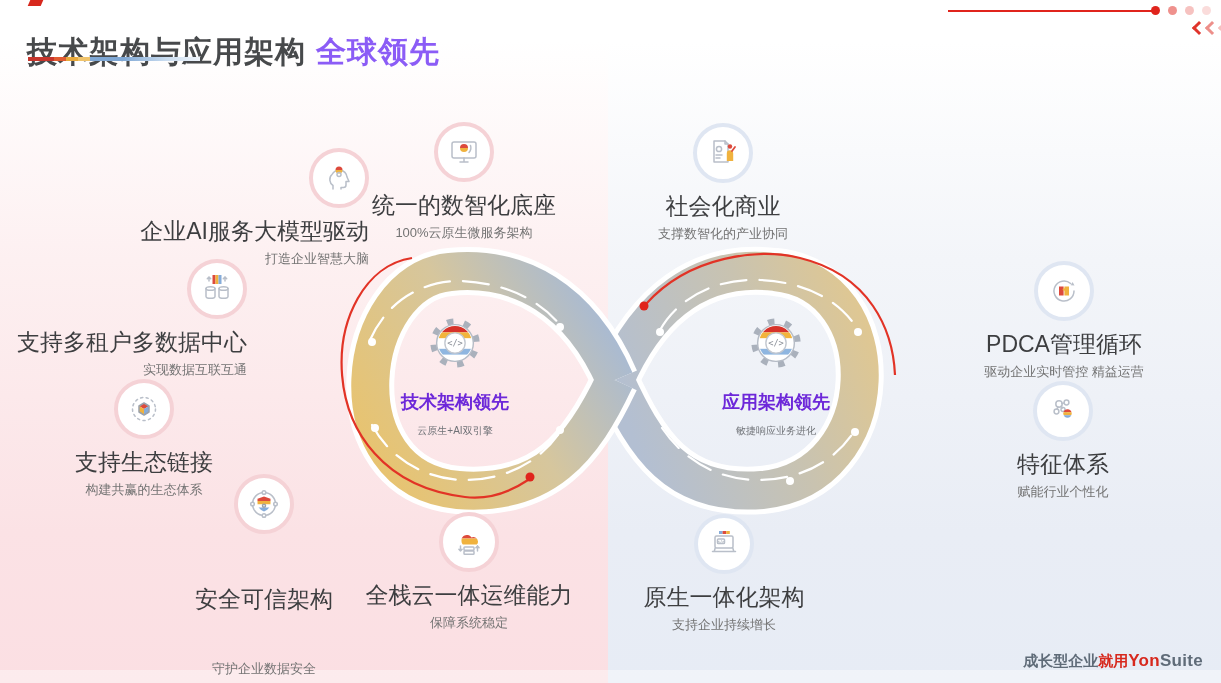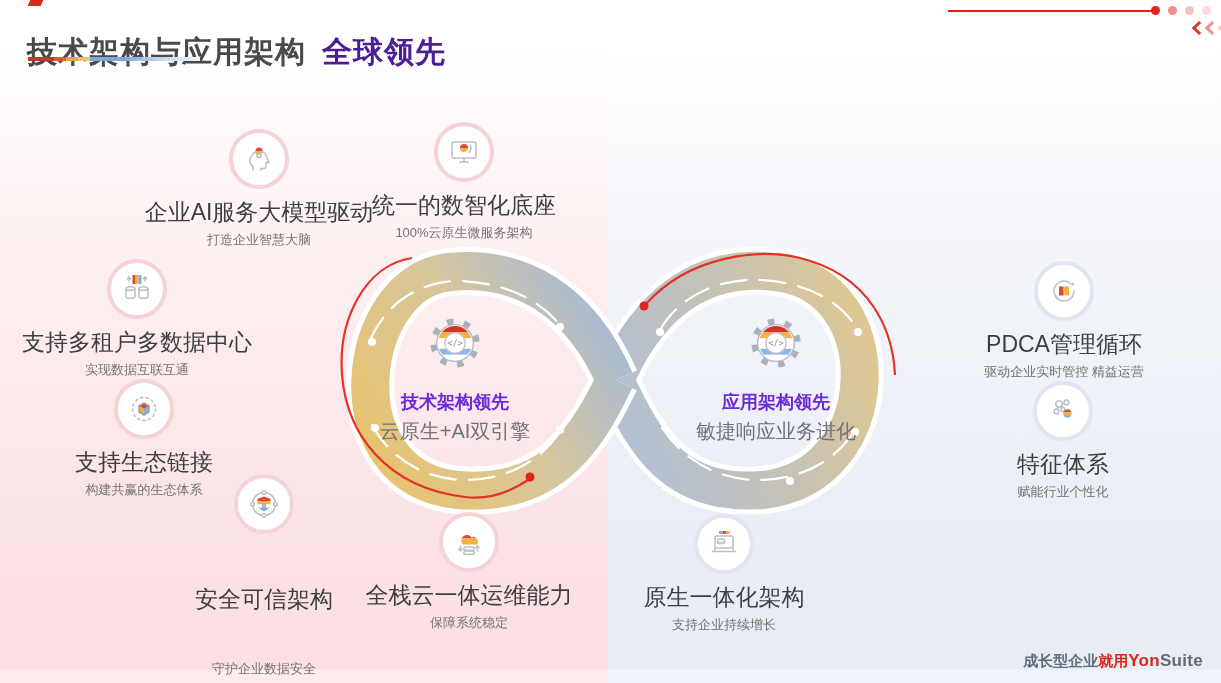--- a/index.html
+++ b/index.html
@@ -8,21 +8,21 @@
     background:#fff;font-family:"Liberation Sans","DejaVu Sans",sans-serif;
   }
   .bg-left{position:absolute;left:0;top:0;width:608px;height:683px;
     background:linear-gradient(180deg,#ffffff 6%,#fdf0f1 38%,#fbe2e5 78%,#fbdfe3 100%);}
   .bg-right{position:absolute;left:608px;top:0;width:613px;height:683px;
     background:linear-gradient(180deg,#ffffff 6%,#f3f5f9 38%,#e9edf5 78%,#e7ecf5 100%);}
   .bottom-strip{position:absolute;left:0;bottom:0;width:100%;height:13px;background:rgba(255,255,255,.38);}
   .corner-mark{position:absolute;left:29px;top:0;width:13px;height:6px;background:#d7281d;transform:skewX(-24deg);}
 
   .title{position:absolute;left:27px;top:12px;font-size:30px;font-weight:800;letter-spacing:1px;color:#47494b;white-space:nowrap;}
-  .title .accent{color:#4c1d95;margin-left:16px;}
+  .title .accent{color:#8b5cf6;margin-left:10px;}
   .title-underline{position:absolute;left:28px;top:57px;width:172px;height:4px;
     background:linear-gradient(90deg,#c6352c 0 15%,#e05a31 15% 22%,#e8a93c 22% 29%,#f0c36a 29% 36%,#7fa7d4 36% 55%,#c9dcf0 80%,#eef4fb 100%);}
 
   .top-line{position:absolute;left:948px;top:10px;width:207px;height:2px;background:#e0241c;}
   .top-dots{position:absolute;left:1151px;top:6px;display:flex;gap:8px;}
   .top-dots i{width:9px;height:9px;border-radius:50%;background:#e0241c;display:block;}
   .top-dots i:nth-child(2){opacity:.5}.top-dots i:nth-child(3){opacity:.28}.top-dots i:nth-child(4){opacity:.16}
   .chevrons{position:absolute;left:1194px;top:23px;display:flex;gap:3px;}
   .chevrons i{width:7px;height:7px;border-left:3px solid #e0342b;border-bottom:3px solid #e0342b;transform:rotate(45deg);display:block;}
   .chevrons i:nth-child(2){opacity:.55}.chevrons i:nth-child(3){opacity:.3}
@@ -31,21 +31,21 @@
 
   .item{position:absolute;width:220px;display:flex;flex-direction:column;align-items:center;z-index:2;}
   .icon-ring{width:52px;height:52px;border-radius:50%;background:#fff;display:flex;align-items:center;justify-content:center;}
   .ring-pink{border:4px solid #f5d2d6;}
   .ring-blue{border:4px solid #dfe6f2;}
   .item-title{margin-top:8px;font-size:23px;font-weight:400;color:#3d3e40;white-space:nowrap;}
   .item-sub{margin-top:3px;font-size:13px;color:#737373;white-space:nowrap;}
 
   .center-label{position:absolute;width:220px;display:flex;flex-direction:column;align-items:center;z-index:3;}
   .c-title{margin-top:18px;font-size:18px;font-weight:800;color:#6d28d9;white-space:nowrap;}
-  .c-sub{margin-top:4px;font-size:20px;color:#6f7277;white-space:nowrap;}
+  .c-sub{margin-top:10px;font-size:10px;color:#6f7277;white-space:nowrap;}
 
   .footer{position:absolute;right:18px;bottom:12px;font-size:15px;font-weight:700;color:#5f6b78;z-index:4;white-space:nowrap;}
   .footer .red{color:#d7281d;}
   .footer .brand{font-size:17px;letter-spacing:.3px;}
 </style>
 </head>
 <body>
 
 <div class="slide">
   <div class="bg-left"></div>
@@ -105,21 +105,21 @@
       <i></i>
       <i></i>
       <i></i>
     </div>
   <div class="chevrons">
       <i></i>
       <i></i>
       <i></i>
     </div>
 
-  <div class="item" style="left:149px;top:129px;">
+  <div class="item" style="left:149px;top:148px;align-items:flex-end;">
     <div class="icon-ring ring-pink">
       <svg width="36" height="36" viewBox="0 0 36 36">
           <g stroke="#b9bfc9" stroke-width="1.5" fill="none" stroke-linecap="round" stroke-linejoin="round">
         <path d="M12 29v-3.5c-3.5-2-4.5-8-1-11a8 8 0 0 1 15 2.5l2 4.5h-3v3.5c0 1.4-1.1 2.5-2.5 2.5H20V29"></path>
         <path d="M14.5 10a3.5 3.5 0 0 1 7 0z" fill="#dd4a3c" stroke="none"></path>
         <path d="M14.5 10a3.5 3.5 0 0 0 7 0z" fill="#f0b23e" stroke="none"></path>
         <circle cx="18" cy="14.5" r="2"></circle>
       </g>
         </svg>
     </div>
@@ -136,21 +136,21 @@
         <path d="M14 14a4 4 0 0 1 8 0z" fill="#dd4a3c" stroke="none"></path>
         <path d="M14 14a4 4 0 0 0 8 0z" fill="#f0b23e" stroke="none"></path>
         <path d="M24.5 11.5a7 7 0 0 1-1.5 7"></path>
       </g>
         </svg>
     </div>
     <div class="item-title">统一的数智化底座</div>
     <div class="item-sub">100%云原生微服务架构</div>
   </div>
 
-  <div class="item" style="left:27px;top:259px;">
+  <div class="item" style="left:27px;top:259px;align-items:flex-end;">
     <div class="icon-ring ring-pink">
       <svg width="36" height="36" viewBox="0 0 36 36">
           <g stroke="#b9bfc9" stroke-width="1.5" fill="none" stroke-linecap="round" stroke-linejoin="round">
         <rect x="13.5" y="4" width="3" height="9" fill="#dd4a3c" stroke="none"></rect>
         <rect x="16.5" y="4" width="3" height="9" fill="#f0b23e" stroke="none"></rect>
         <rect x="19.5" y="4" width="3" height="9" fill="#86acd9" stroke="none"></rect>
         <path d="M10 10V6l-1.7 1.8M10 6l1.7 1.8M26 6v4M26 6l-1.7 1.8M26 6l1.7 1.8"></path>
         <ellipse cx="11.5" cy="17.5" rx="4.5" ry="1.8"></ellipse>
         <path d="M7 17.5v8c0 1 2 1.8 4.5 1.8s4.5-.8 4.5-1.8v-8"></path>
         <ellipse cx="24.5" cy="17.5" rx="4.5" ry="1.8"></ellipse>
@@ -223,20 +223,37 @@
         <path d="M26.5 27v-5M26.5 22l-1.6 1.8M26.5 22l1.6 1.8"></path>
         <rect x="13" y="23" width="10" height="3.2" rx=".8"></rect>
         <rect x="13" y="27" width="10" height="3.2" rx=".8"></rect>
       </g>
         </svg>
     </div>
     <div class="item-title">全栈云一体运维能力</div>
     <div class="item-sub">保障系统稳定</div>
   </div>
 
+  <div class="item" style="left:613px;top:123px;">
+    <div class="icon-ring ring-blue">
+      <svg width="36" height="36" viewBox="0 0 36 36">
+          <g stroke="#b9bfc9" stroke-width="1.5" fill="none" stroke-linecap="round" stroke-linejoin="round">
+        <path d="M9 6h11l3 3v18H9z"></path>
+            <path d="M20 6v3h3"></path>
+        <circle cx="14" cy="14" r="2.6"></circle>
+        <path d="M11 20h6M11 23h4"></path>
+        <circle cx="25" cy="11.5" r="2.2" fill="#dd4a3c" stroke="none"></circle>
+        <path d="M21.8 26v-7.5a3.2 3.2 0 0 1 6.4 0V26z" fill="#f0b23e" stroke="none"></path>
+        <path d="M27 16l3-4" stroke="#dd4a3c" stroke-width="1.8"></path>
+      </g>
+        </svg>
+    </div>
+    <div class="item-title">社会化商业</div>
+    <div class="item-sub">支撑数智化的产业协同</div>
+  </div>
 
 
   <div class="item" style="left:953px;top:381px;">
     <div class="icon-ring ring-blue">
       <svg width="36" height="36" viewBox="0 0 36 36">
         <defs>
             <clipPath id="ballC">
               <circle cx="22.5" cy="20.5" r="4.2"></circle>
             </clipPath>
           </defs>

